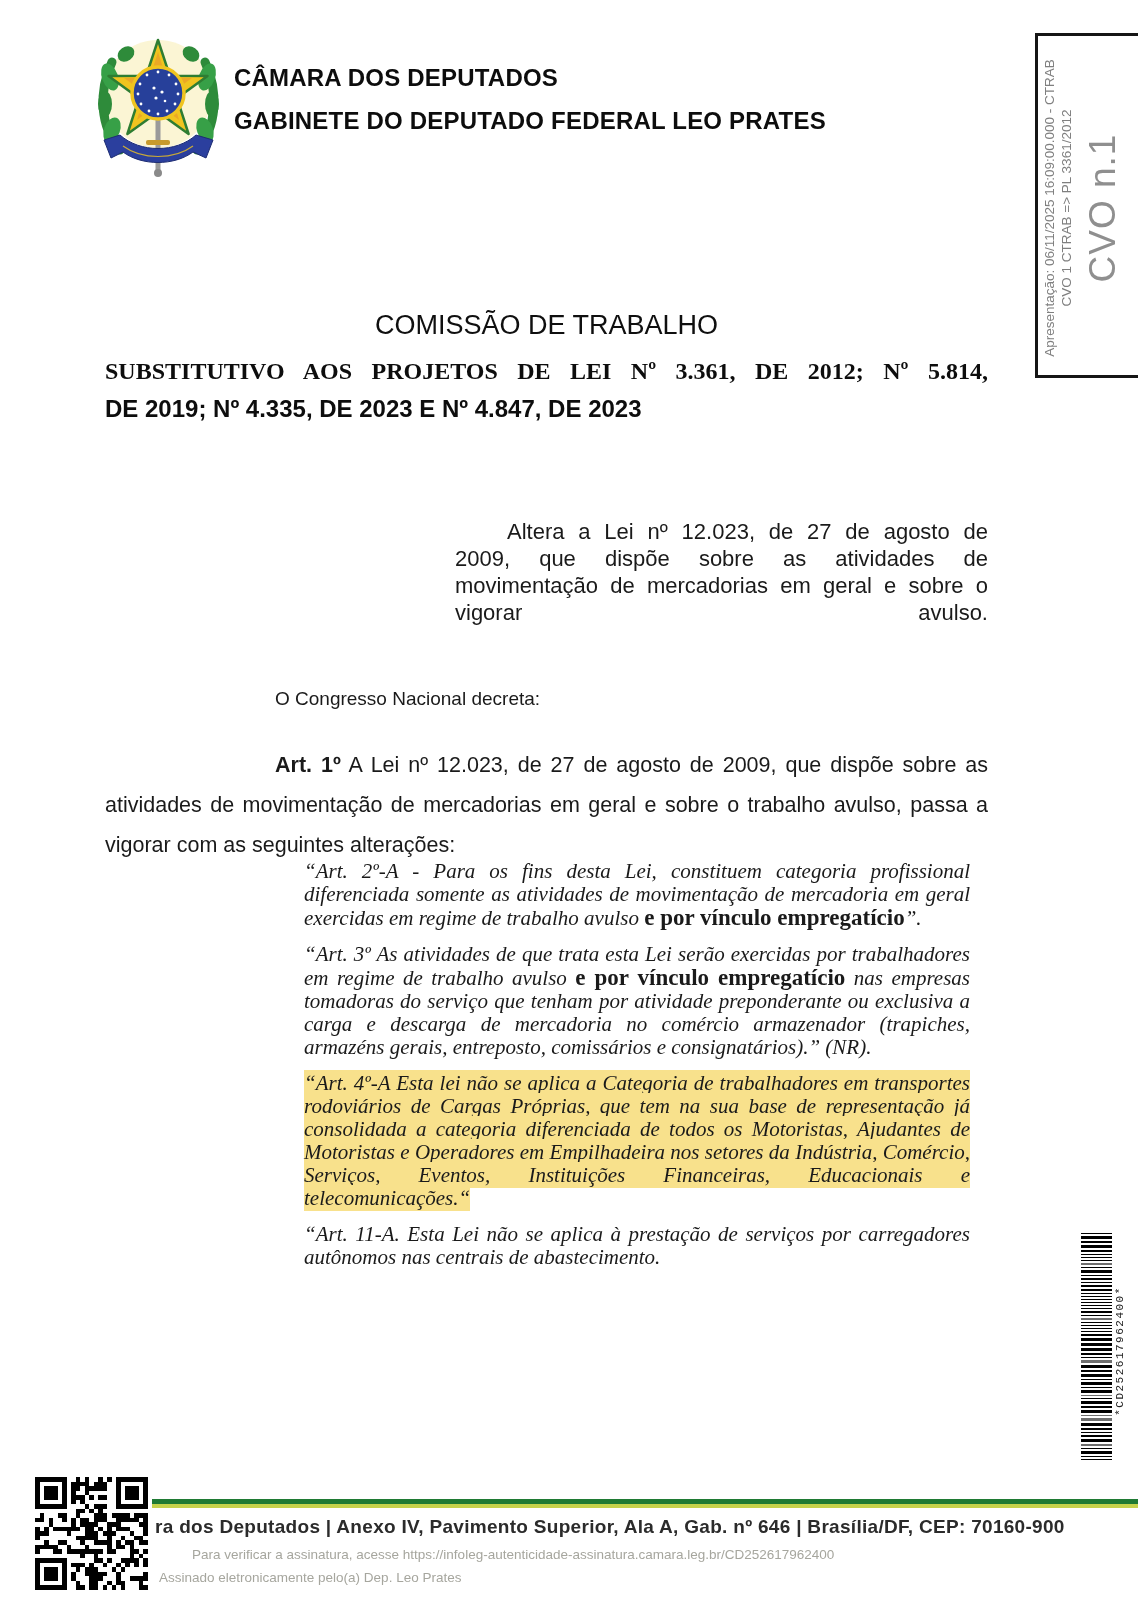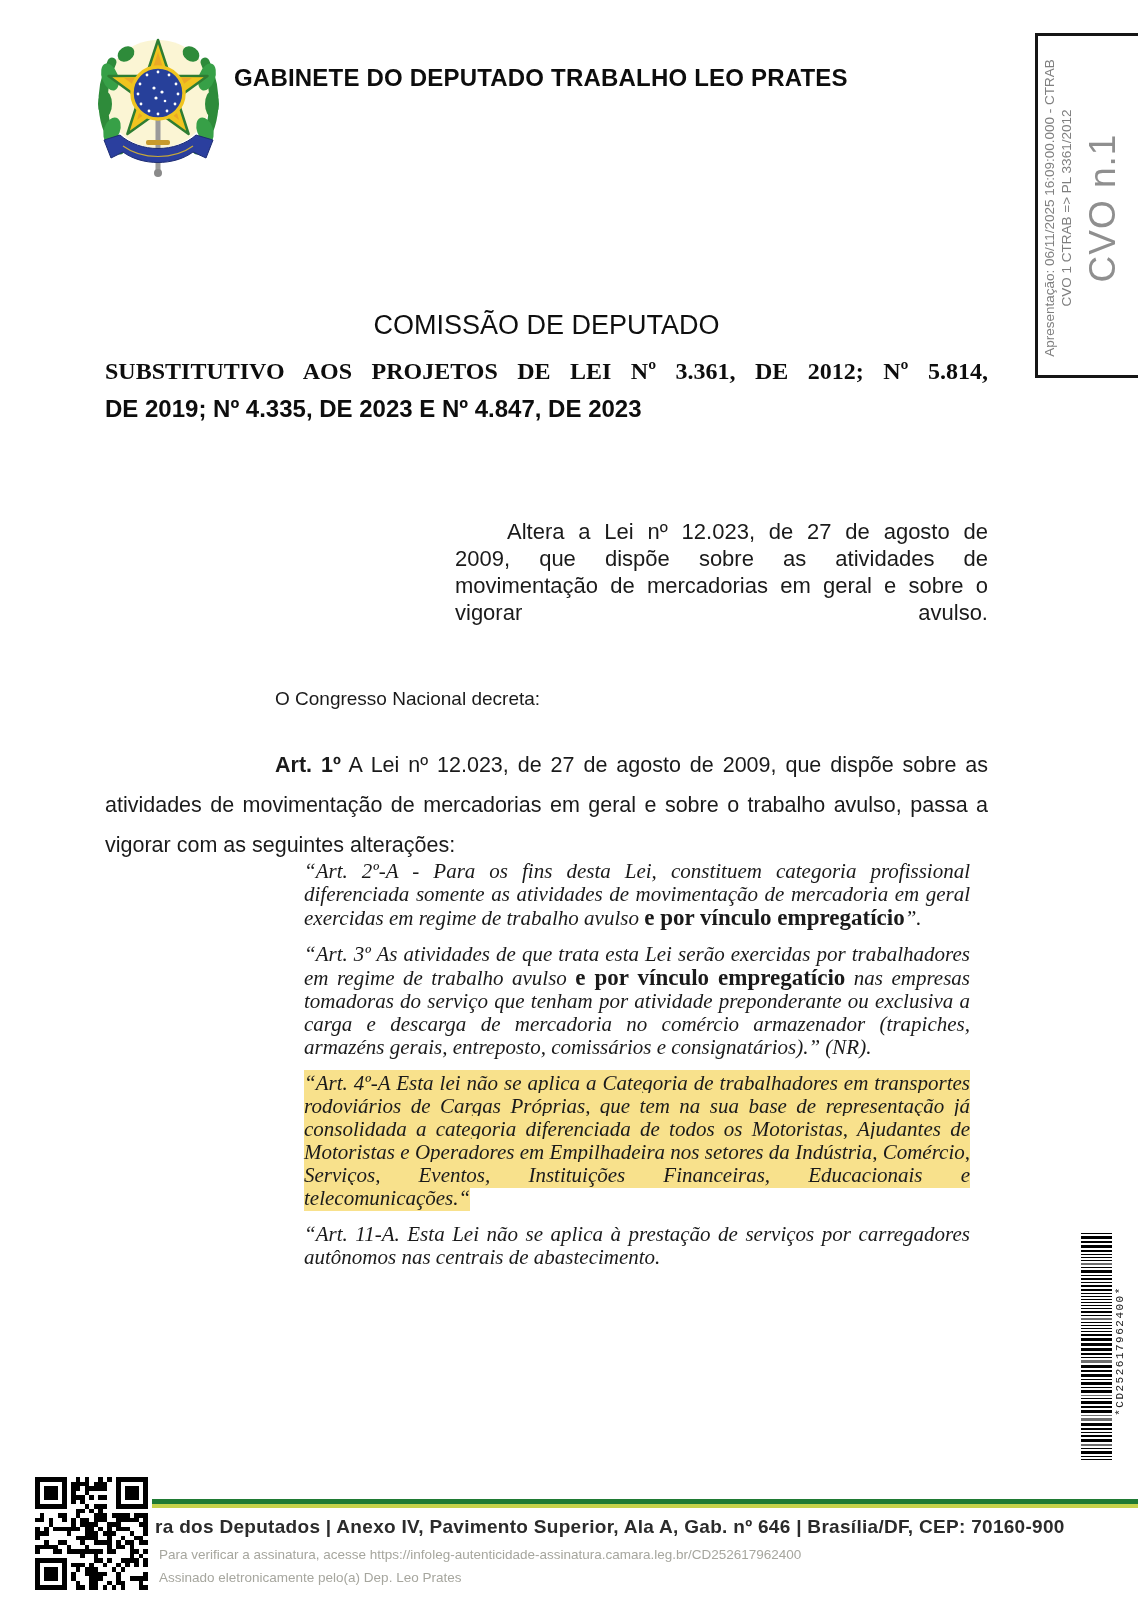--- a/index.html
+++ b/index.html
@@ -93,21 +93,21 @@
   .footer-rule .dark { height: 5px; background: #1F7A33; }
   .footer-rule .light { height: 4px; background: #C5D24B; }
   .footer-address {
     position: absolute; left: 155px; top: 1516px; width: 980px;
     font-weight: bold; font-size: 19px; color: #2b2b2b; letter-spacing: 0.3px;
   }
   .footer-muted {
     position: absolute; left: 159px; width: 900px;
     font-size: 13.5px; color: #A6A69E;
   }
-  .footer-verify { top: 1547px; }
+  .footer-verify { top: 1547px; margin-left: 33px; }
   .footer-signed { top: 1570px; }
 </style>
 </head>
 <body>
 
 <div class="page">
 
   <svg class="logo" viewBox="0 0 137 148">
 
     <circle cx="68" cy="62" r="54" fill="#F7E9A0" opacity="0.45"></circle>
@@ -148,32 +148,33 @@
         <circle cx="72" cy="60" r="1.6"></circle>
         <circle cx="66" cy="66" r="1.6"></circle>
         <circle cx="75" cy="69" r="1.3"></circle>
     </g>
 
     <path d="M14,108 L30,103 C50,121 86,121 106,103 L123,108 L116,126 L103,120 C84,134 52,134 33,120 L21,126 Z" fill="#2B3F9E" stroke="#1d2c72" stroke-width="1"></path>
     <path d="M33,114 C52,128 84,128 103,114" fill="none" stroke="#F0C41F" stroke-width="1.2" opacity="0.8"></path>
   </svg>
 
   <div class="header-text">
-    <div class="header-line">GABINETE DO DEPUTADO TRABALHO LEO PRATES</div>
+    <div class="header-line">CÂMARA DOS DEPUTADOS</div>
+    <div class="header-line">GABINETE DO DEPUTADO FEDERAL LEO PRATES</div>
   </div>
 
   <div class="stamp-box">
     <div class="stamp-inner">
       <div class="stamp-small">Apresentação: 06/11/2025 16:09:00.000 - CTRAB</div>
       <div class="stamp-small">CVO 1 CTRAB =&gt; PL 3361/2012</div>
       <div class="stamp-big">CVO n.1</div>
     </div>
   </div>
 
-  <div class="committee">COMISSÃO DE DEPUTADO</div>
+  <div class="committee">COMISSÃO DE TRABALHO</div>
   <div class="heading">
     <div class="force-justify">SUBSTITUTIVO AOS PROJETOS DE LEI Nº 3.361, DE 2012; Nº 5.814,</div>
     <div>DE 2019; Nº 4.335, DE 2023 E Nº 4.847, DE 2023</div>
   </div>
 
   <div class="ementa">
     <div class="eline first">Altera a Lei nº 12.023, de 27 de agosto de</div>
     <div class="eline">2009, que dispõe sobre as atividades de</div>
     <div class="eline">movimentação de mercadorias em geral e sobre o</div>
     <div class="eline">vigorar avulso.</div>

